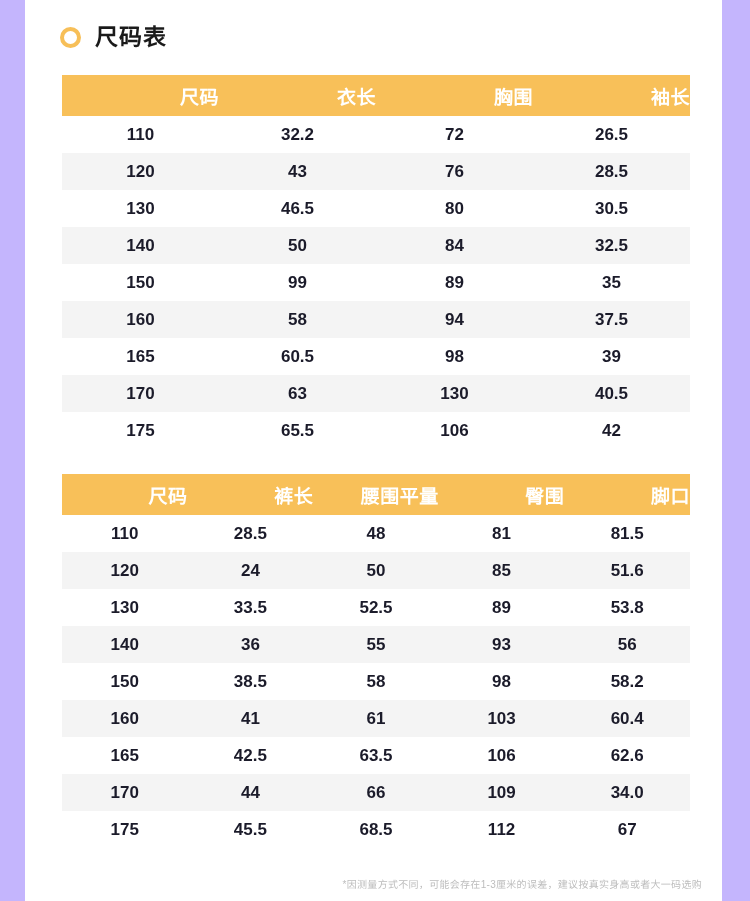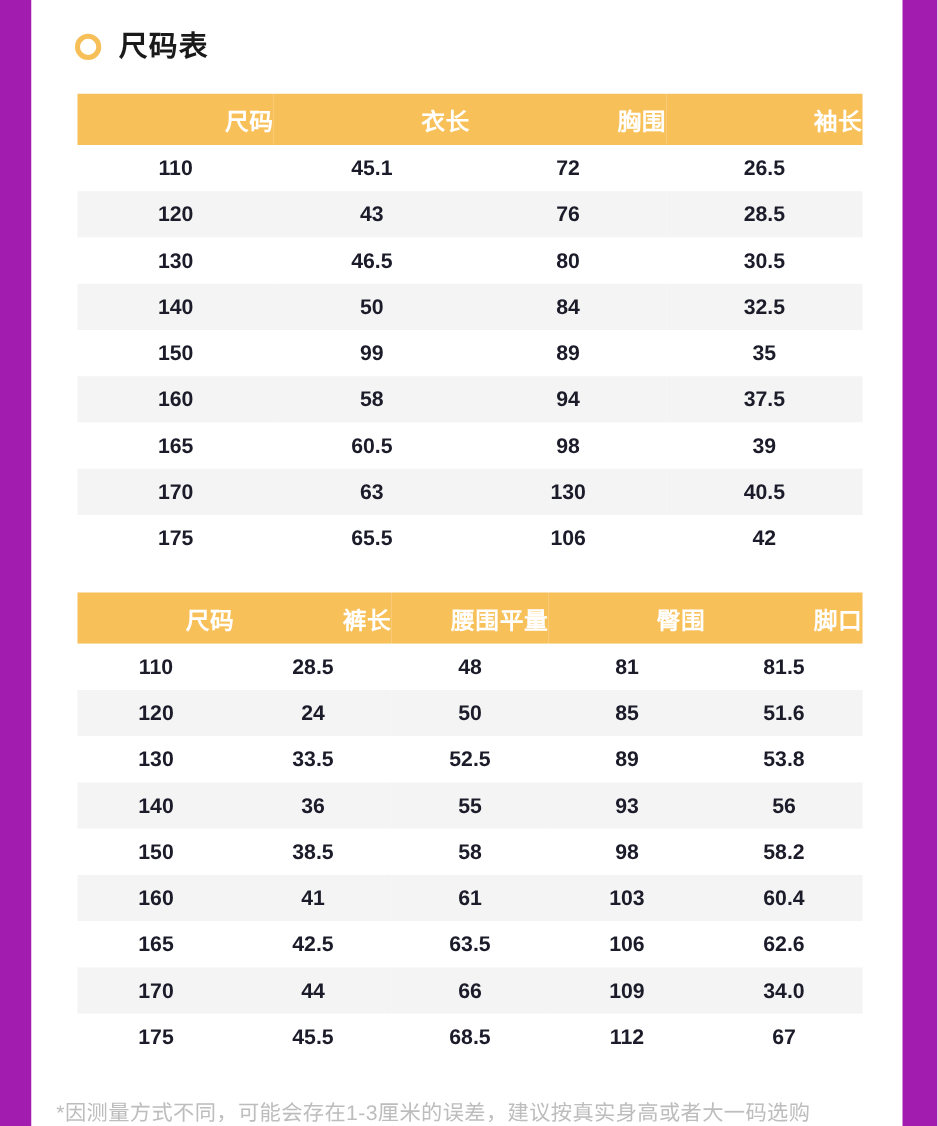--- a/index.html
+++ b/index.html
@@ -11,21 +11,21 @@
     width: 750px;
     height: 901px;
     background: #f7f7f7;
     font-family: "Liberation Sans", "DejaVu Sans", sans-serif;
     overflow: hidden;
   }
   .page {
     position: relative;
     width: 750px;
     height: 901px;
-    background: #a21caf;
+    background: #c4b5fd;
     box-sizing: border-box;
   }
   .canvas {
     position: absolute;
     left: 25px;
     top: 0;
     width: 697px;
     height: 901px;
     background: #ffffff;
     box-sizing: border-box;
@@ -94,22 +94,22 @@
   }
   .gap-tables {
     height: 25px;
   }
   .top-gap {
     height: 23px;
   }
   
   .footnote {
     margin-top: 28px;
-    text-align: left;
-    font-size: 17px;
+    text-align: right;
+    font-size: 10px;
     color: #bdbdbd;
     letter-spacing: 0.3px;
     padding: 0 20px;
   }
 </style>
 </head>
 <body>
 
 <div class="page">
   <div class="canvas">
@@ -127,21 +127,21 @@
           <tr>
             <th>尺码</th>
             <th>衣长</th>
             <th>胸围</th>
             <th>袖长</th>
           </tr>
         </thead>
         <tbody>
           <tr class="odd">
             <td>110</td>
-            <td>45.1</td>
+            <td>32.2</td>
             <td>72</td>
             <td>26.5</td>
           </tr>
           <tr class="even">
             <td>120</td>
             <td>43</td>
             <td>76</td>
             <td>28.5</td>
           </tr>
           <tr class="odd">

